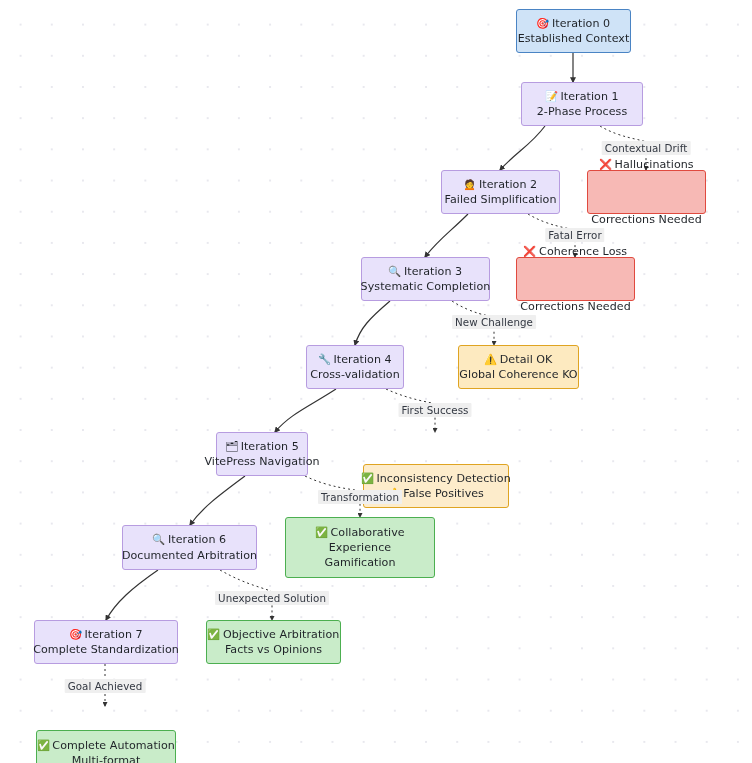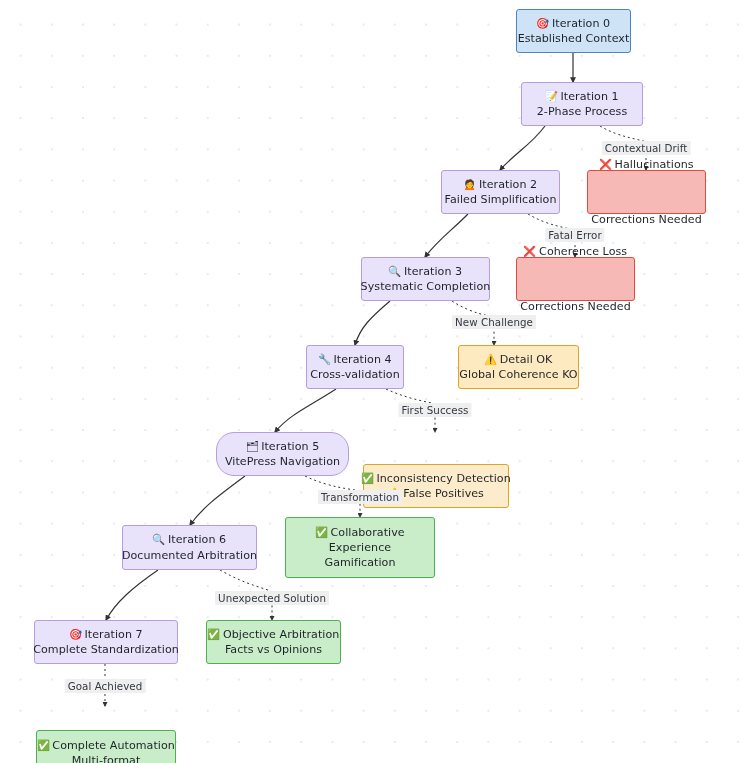--- a/index.html
+++ b/index.html
@@ -126,21 +126,21 @@
         <div class="ln">Corrections Needed</div>
       </div>
       <div class="node n-purple" style="left: 306px; top: 345px; width: 98px; height: 44px;">
         <div class="ln"><span class="emj">🔧</span>Iteration 4</div>
         <div class="ln">Cross-validation</div>
       </div>
       <div class="node n-amber" style="left: 434px; top: 345px; width: 121px; height: 44px; margin-left: 24px;">
         <div class="ln"><span class="emj">⚠️</span>Detail OK</div>
         <div class="ln">Global Coherence KO</div>
       </div>
-      <div class="node n-purple" style="left: 216px; top: 432px; width: 133px; height: 44px; border-radius: 18px;">
+      <div class="node n-purple" style="left: 216px; top: 432px; width: 92px; height: 44px;">
         <div class="ln"><span class="emj">🗂</span>Iteration 5</div>
         <div class="ln">VitePress Navigation</div>
       </div>
       <div class="node n-amberl" style="left: 363px; top: 432px; width: 146px; height: 44px;">
         <div class="ln"><span class="emj">✅</span>Inconsistency Detection</div>
         <div class="ln"><span class="emj">⚠️</span>False Positives</div>
       </div>
       <div class="node n-purple" style="left: 122px; top: 525px; width: 135px; height: 45px;">
         <div class="ln"><span class="emj">🔍</span>Iteration 6</div>
         <div class="ln">Documented Arbitration</div>

